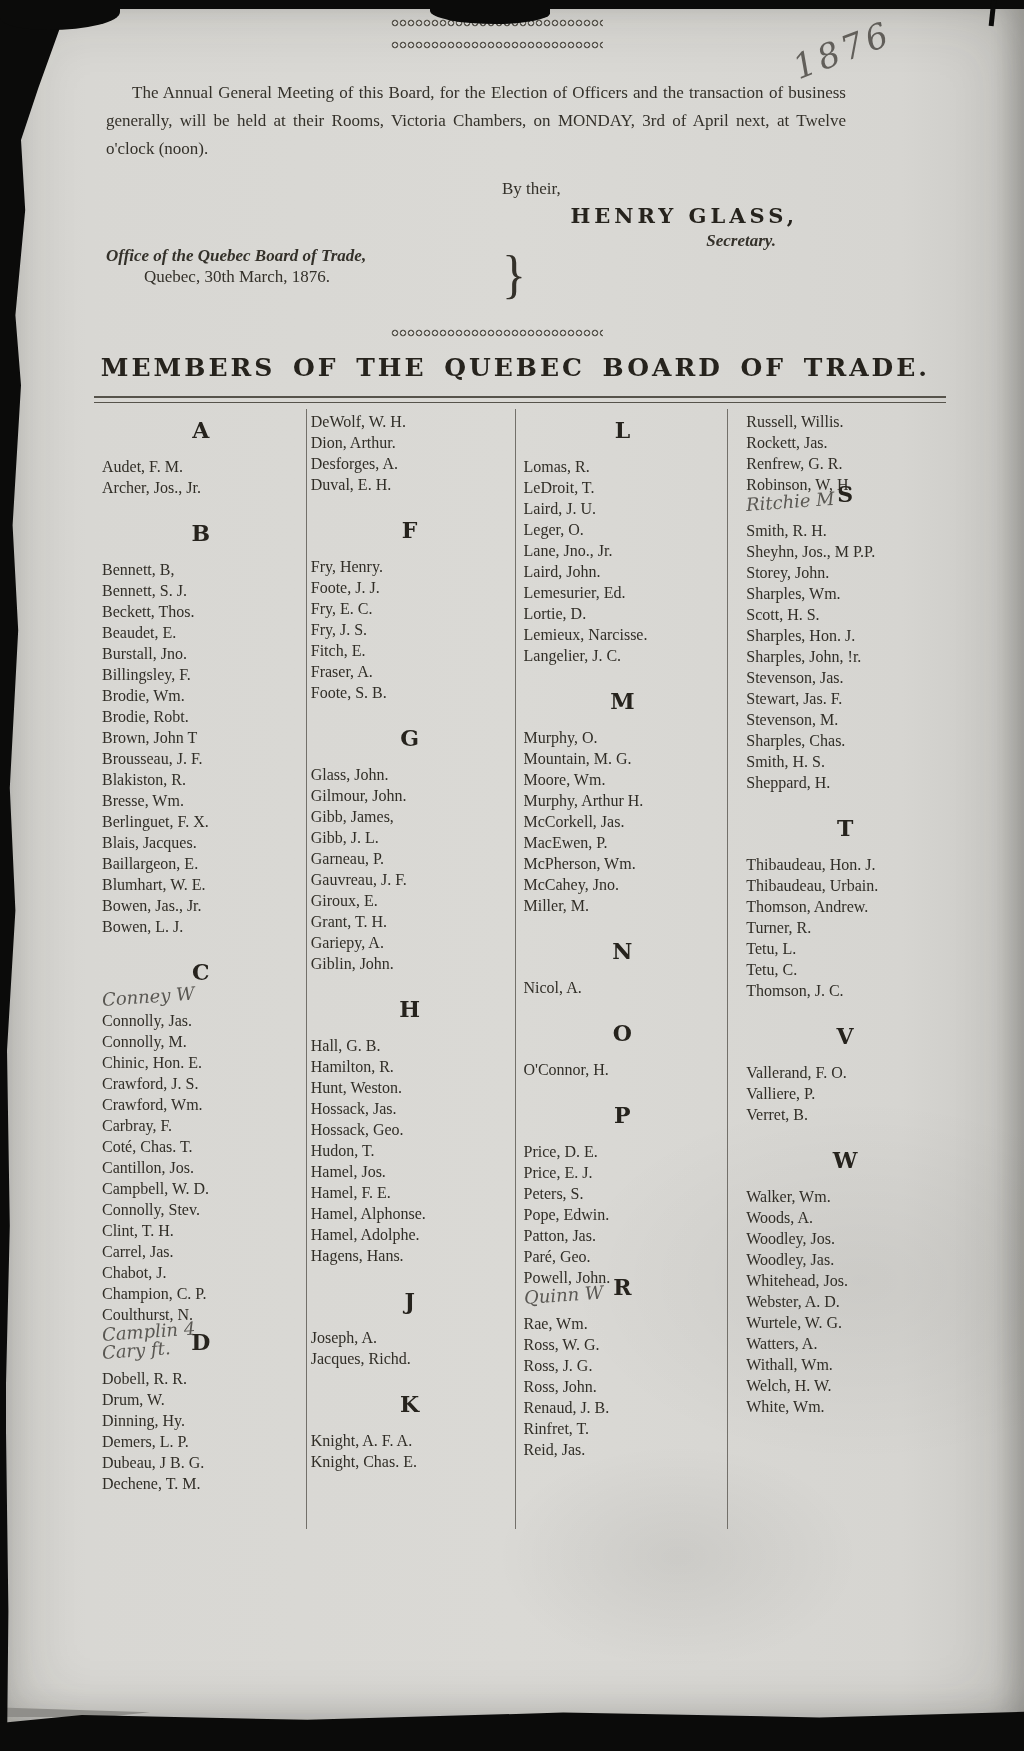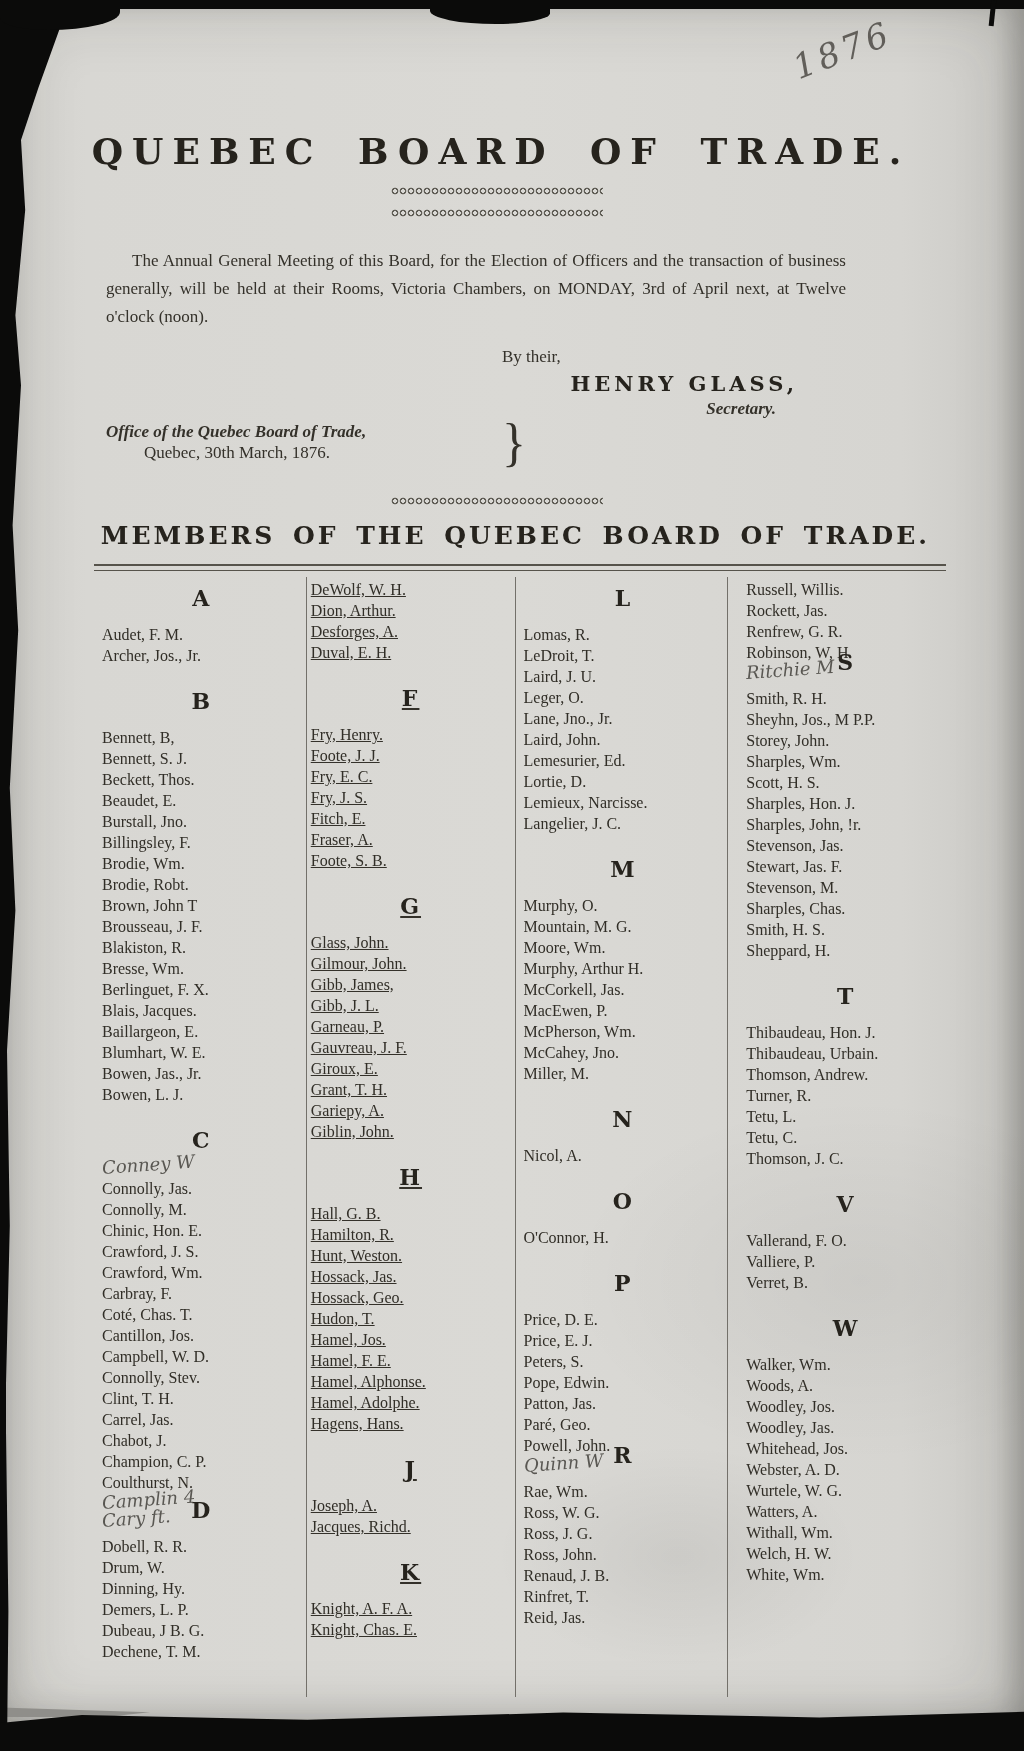--- a/index.html
+++ b/index.html
@@ -64,39 +64,39 @@
     margin:30px 0 0 100px;width:740px;
     font-size:17px;line-height:28px;text-align:justify;text-indent:26px;
     color:#34312a;
   }
   p.by-order{margin:16px 0 0 496px;font-size:17px;color:#34312a;}
   p.sig-name{
     margin:4px 226px 0 0;text-align:right;
     font-family:"DejaVu Serif", serif;font-weight:bold;font-size:21px;letter-spacing:4px;color:#26231d;
   }
   p.sig-title{margin:3px 248px 0 0;text-align:right;font-style:italic;font-weight:bold;font-size:17px;color:#34312a;}
-  .office{display:flex;align-items:center;margin:-6px 8px 0 100px;width:420px;}
+  .office{display:flex;align-items:flex-start;margin:-6px 8px 0 100px;width:420px;}
   .office-lines{flex:1;font-style:italic;font-weight:bold;font-size:17px;line-height:21px;color:#34312a;}
   .office-l2{font-style:normal;font-weight:normal;padding-left:38px;}
   .brace{font-size:50px;font-weight:200;color:#34312a;transform:scaleY(1.05);margin-left:6px;}
 
   .squiggle.s3{margin-top:26px;}
   h3.members-heading{
     margin:16px 0 0 66px;width:858px;text-align:right;
     font-family:"DejaVu Serif", serif;font-weight:bold;
     font-size:25px;letter-spacing:3px;color:#26231d;word-spacing:6px;
   }
   .double-rule{
     margin:14px 0 0 88px;width:852px;height:4px;
     border-top:2px double #56534b;border-bottom:1px solid #56534b;
   }
   .cols{display:flex;margin:6px 0 0 88px;width:856px;min-height:1120px;}
   .col{flex:1;padding:2px 4px 0 8px;}
   .col + .col{border-left:1px solid #73706a;}
-  .col.c2{padding-left:4px;text-decoration:underline;}
+  .col.c2{padding-left:4px;}
   .col.c4{padding-left:18px;}
   .nm{font-size:16px;line-height:21px;white-space:nowrap;color:#312e27;}
   .sec{
     text-align:center;font-family:"DejaVu Serif", serif;font-weight:bold;
     font-size:22px;line-height:26px;letter-spacing:2px;color:#26231d;
     margin:22px 0 13px 0;
   }
   .col > .sec:first-child{margin-top:6px;}
   .hand{
     font-family:"DejaVu Serif", serif;font-style:italic;
@@ -107,21 +107,20 @@
   .hand + .hand{margin-top:-2px;}
   .hand + .sec{margin-top:-34px;}
 </style>
 </head>
 <body>
 
 <div class="paper">
   <div class="hand-year">1876</div>
 
   <div class="content">
-    <h1 class="title">QUEBEC BOARD OF TRADE.</h1>
     <div class="squiggle s1"></div>
     <div class="squiggle s2"></div>
 
     <p class="body-par">The Annual General Meeting of this Board, for the Election of Officers and the transaction of business generally, will be held at their Rooms, Victoria Chambers, on MONDAY, 3rd of April next, at Twelve o'clock (noon).</p>
     <p class="by-order">By their,</p>
     <p class="sig-name">HENRY GLASS,</p>
     <p class="sig-title">Secretary.</p>
 
     <div class="office">
       <div class="office-lines">

